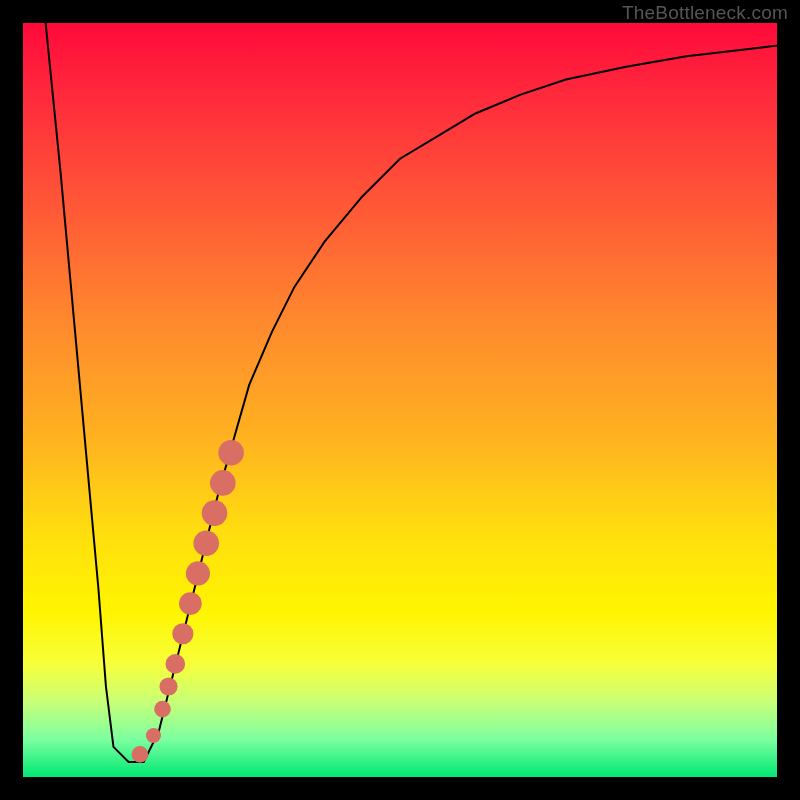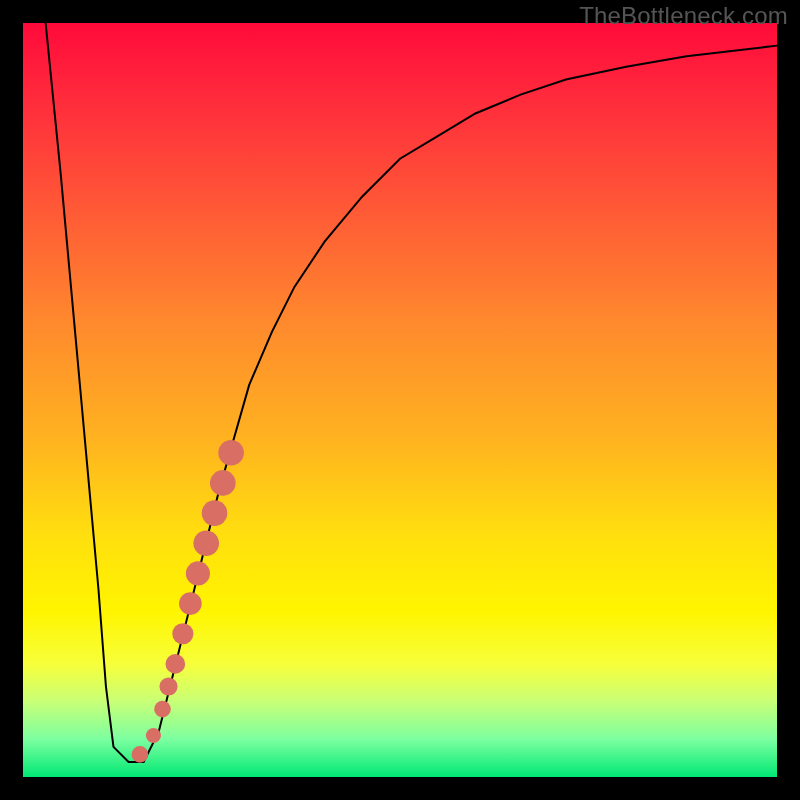--- a/index.html
+++ b/index.html
@@ -36,21 +36,21 @@
       #f7ff3a 85%,
       #c8ff77 90%,
       #7cffa0 95%,
       #00e874 100%);
   }
   .attribution {
     position: absolute;
     top: 2px;
     right: 12px;
     color: #555;
-    font-size: 24px;
+    font-size: 19px;
     letter-spacing: 0.2px;
     font-family: Arial, Helvetica, sans-serif;
   }
   svg.overlay {
     position: absolute;
     top: 23px;
     left: 23px;
     width: 754px;
     height: 754px;
     overflow: visible;

